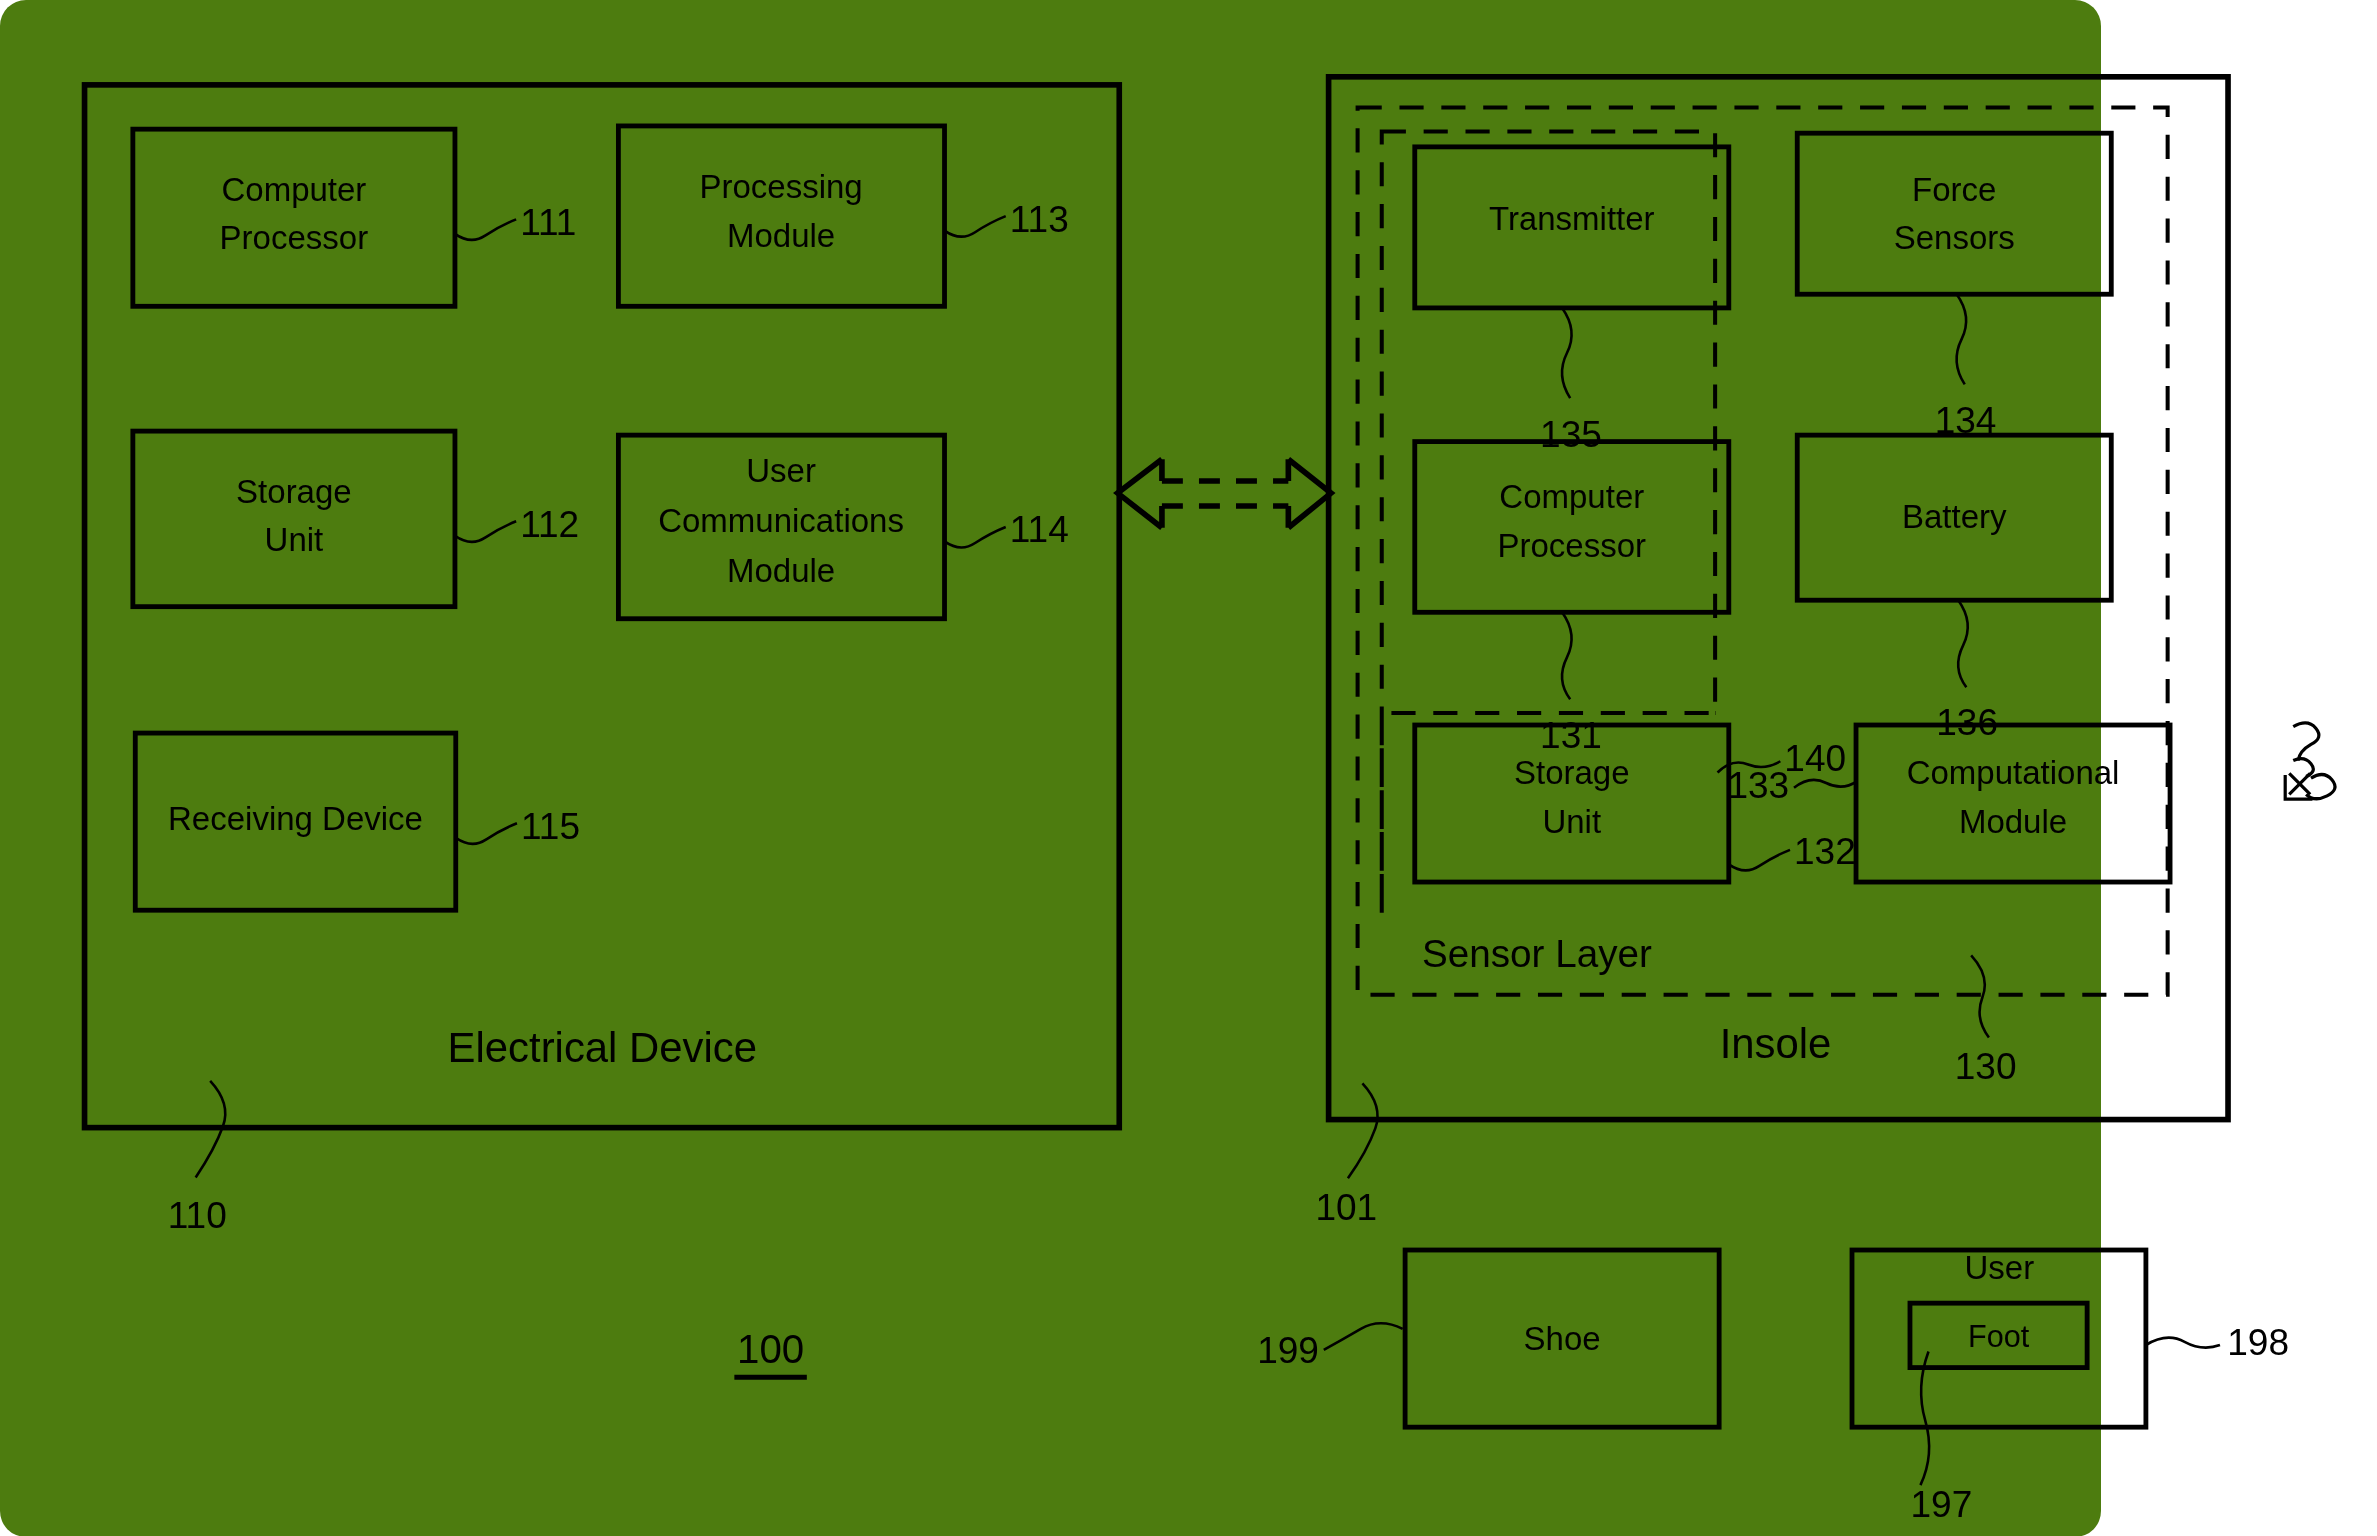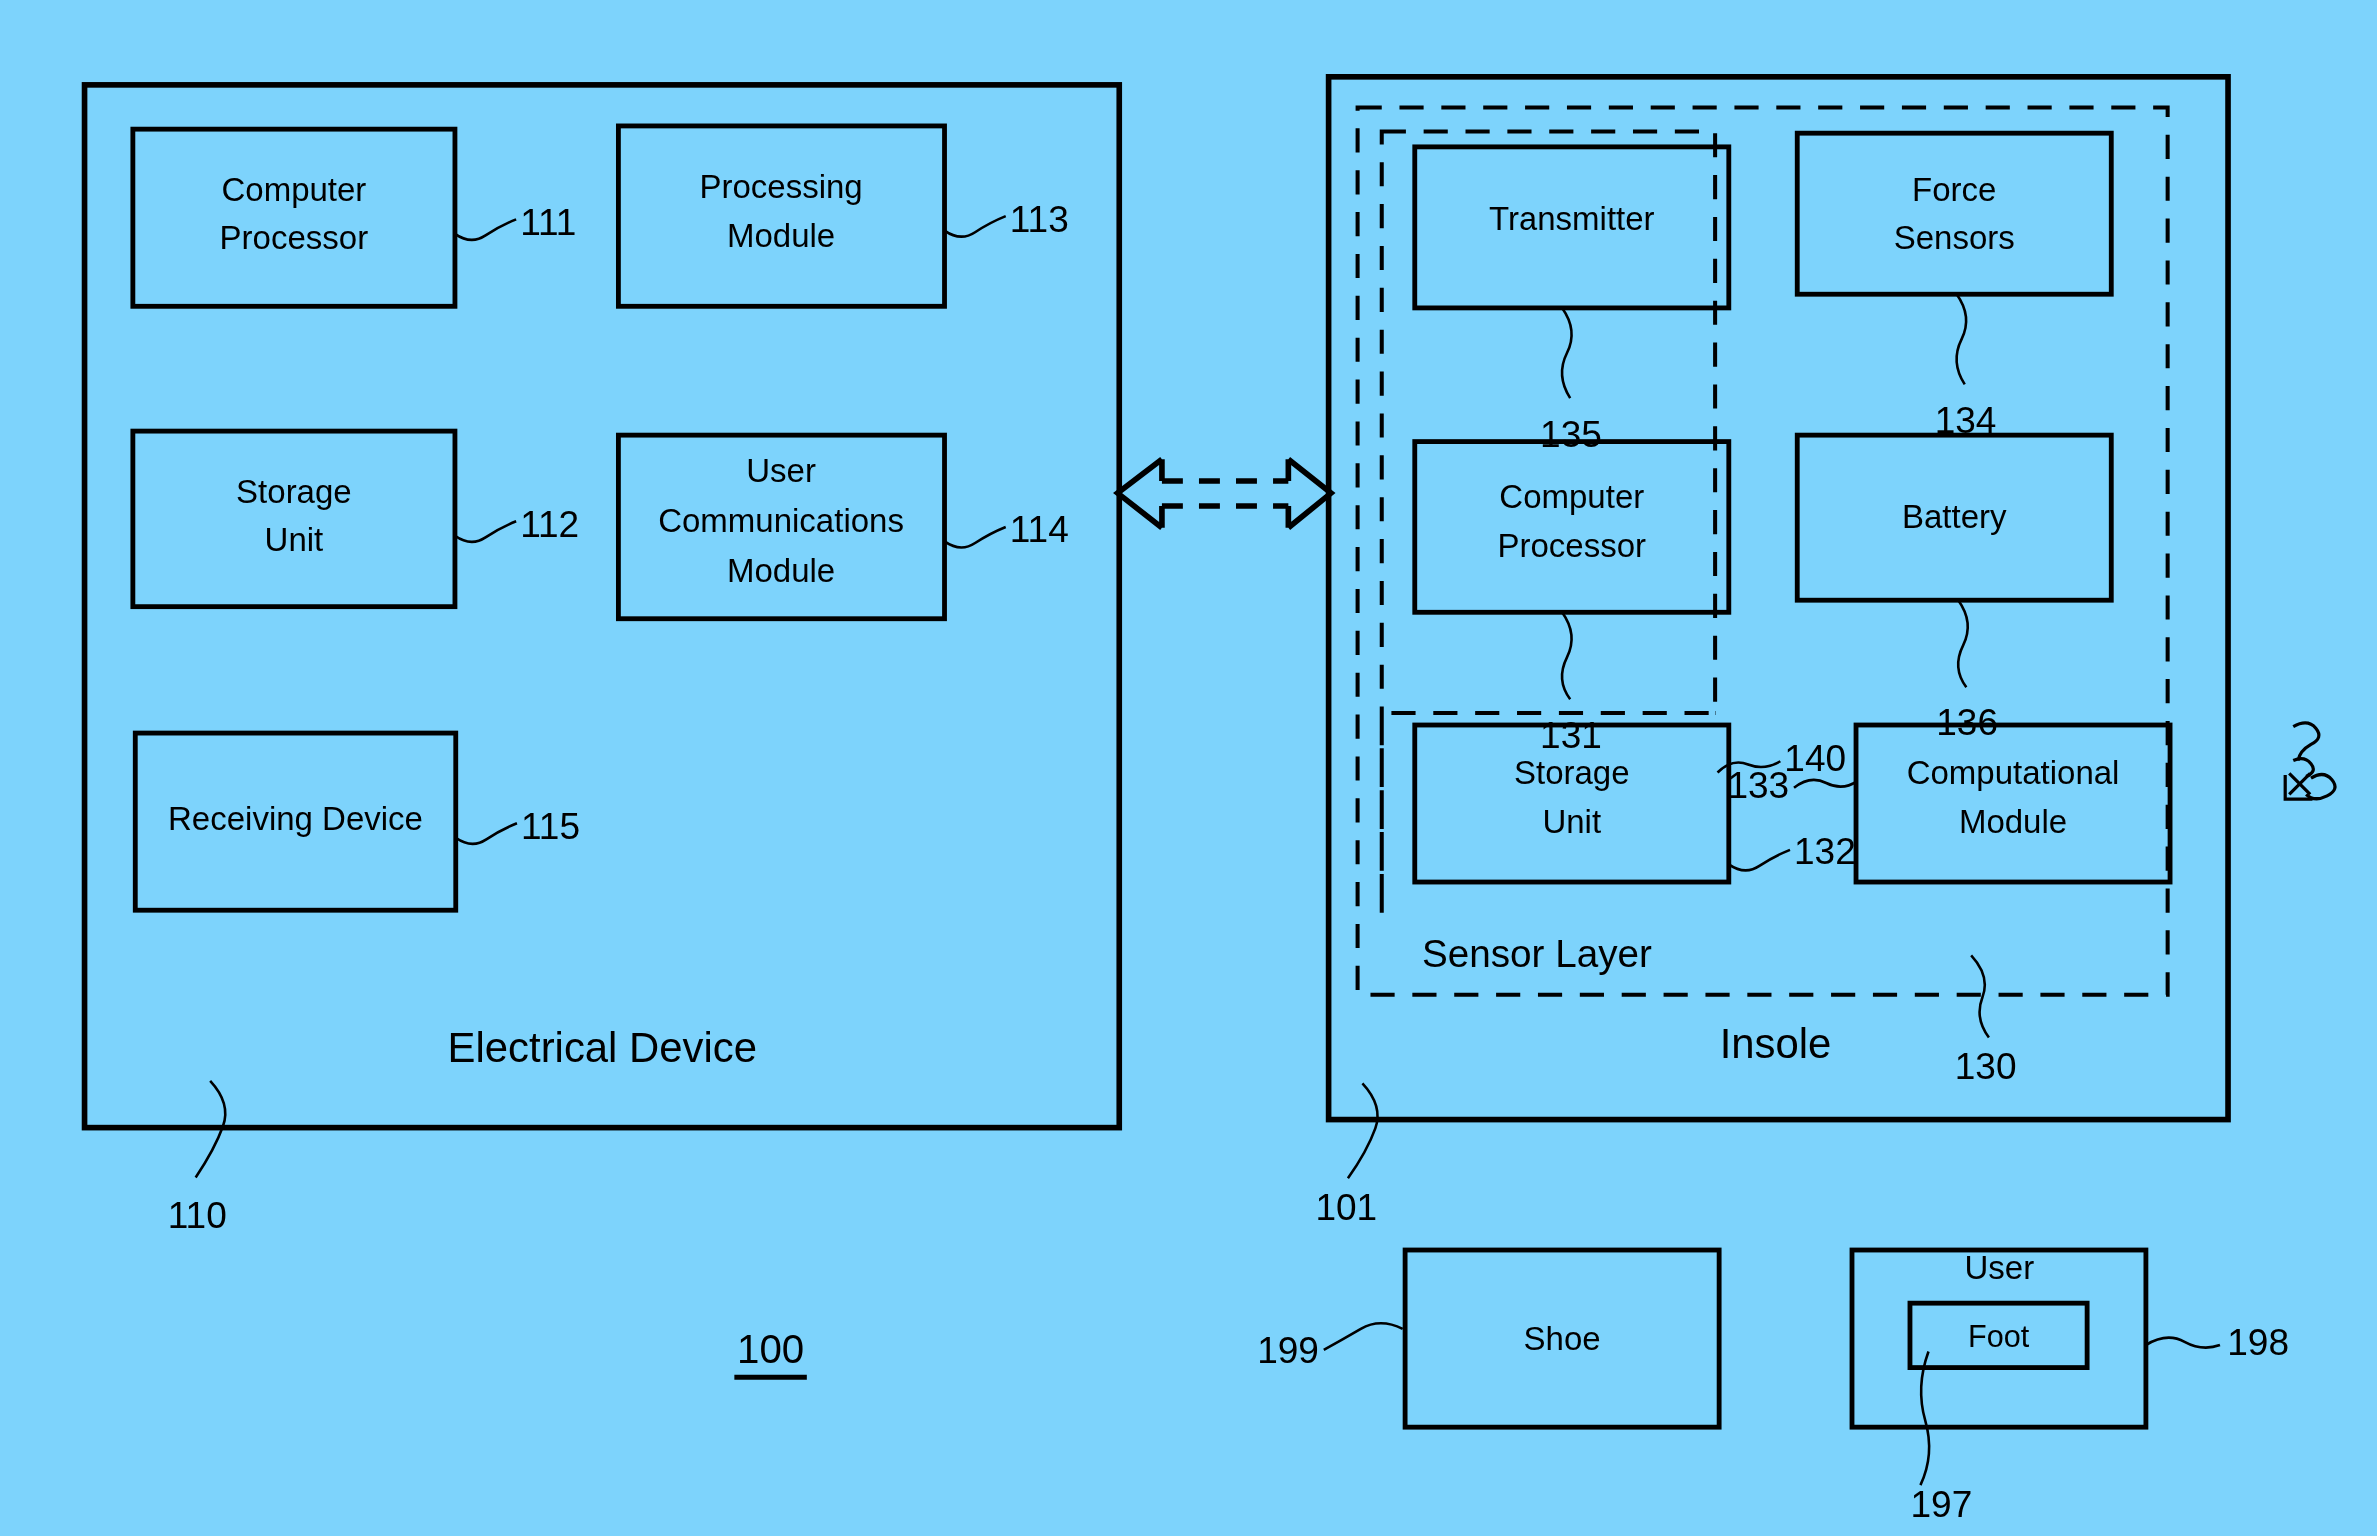--- a/index.html
+++ b/index.html
@@ -1,17 +1,17 @@
 <!DOCTYPE html>
 <html style="font-size:13px"><head>
 <meta charset="utf-8">
 <style>
   html,body{margin:0;padding:0;background:#fff;}
   body{width:2377px;height:1537px;overflow:hidden;font-family:"Liberation Sans",sans-serif;}
-  #root{position:relative;width:2377px;height:1537px;background:#7dd3fc;}
+  #root{position:relative;width:2101px;height:1537px;background:#4d7c0f;border-radius:26px;}
   svg#fig{position:absolute;left:0;top:0;width:2377px;height:1537px;}
   .solidbox{fill:none;stroke:#000;stroke-width:6;}
   .dashbox{fill:none;stroke:#000;stroke-width:5;stroke-dasharray:30 22;}
   .panel{fill:none;stroke:#000;stroke-width:7;}
   .lead{fill:none;stroke:#000;stroke-width:3.2;}
   .arrowline{stroke:#000;stroke-width:7;fill:none;stroke-dasharray:26 20;}
   .arrowhead{fill:none;stroke:#000;stroke-width:7;stroke-linejoin:miter;}
   .ul{stroke:#000;stroke-width:6;}
   text{font-family:"Liberation Sans",sans-serif;fill:#000;}
   .boxlabel{font-size:41px;text-anchor:middle;dominant-baseline:middle;}

